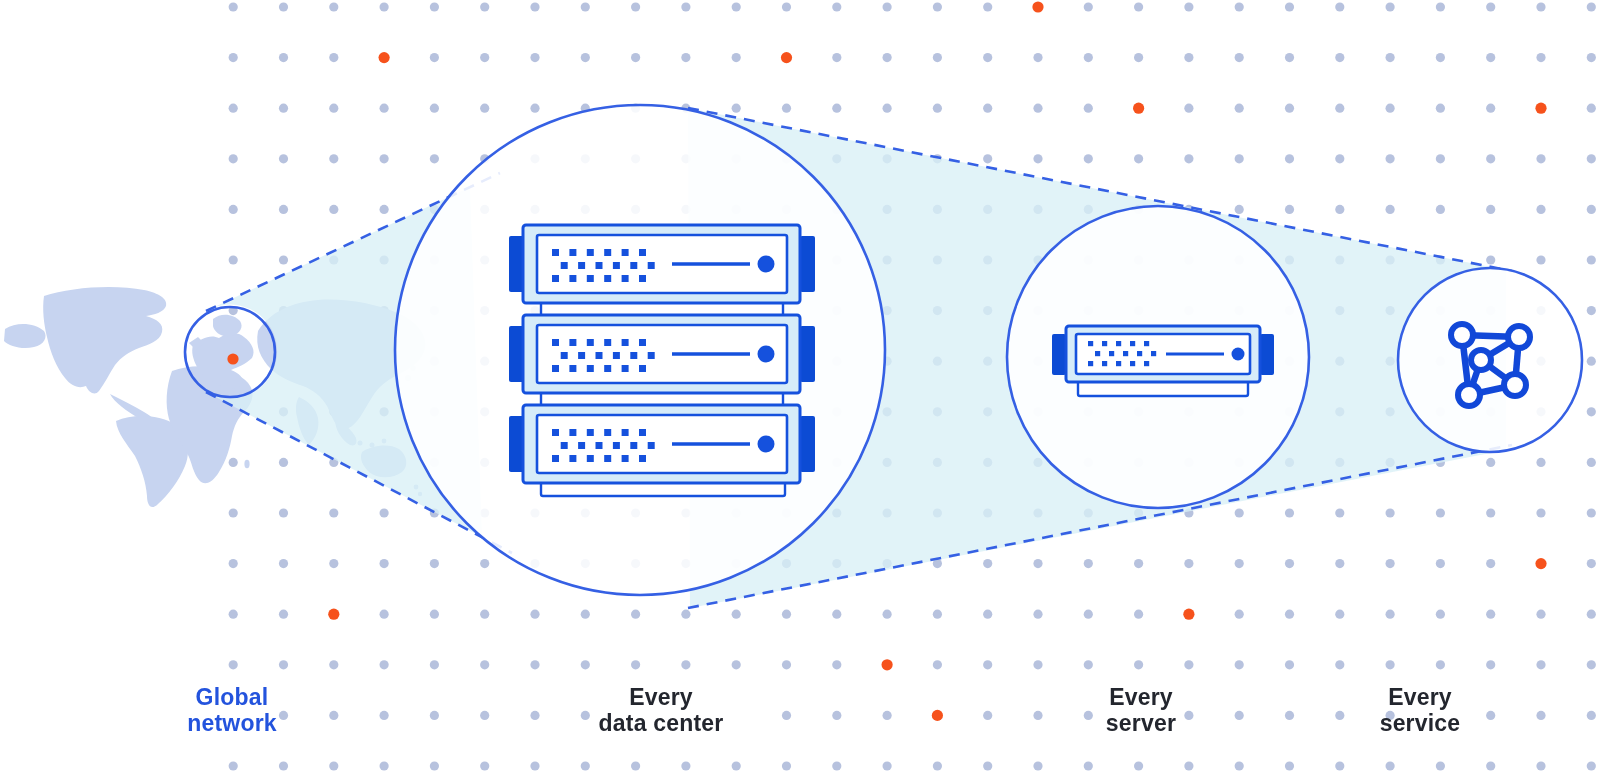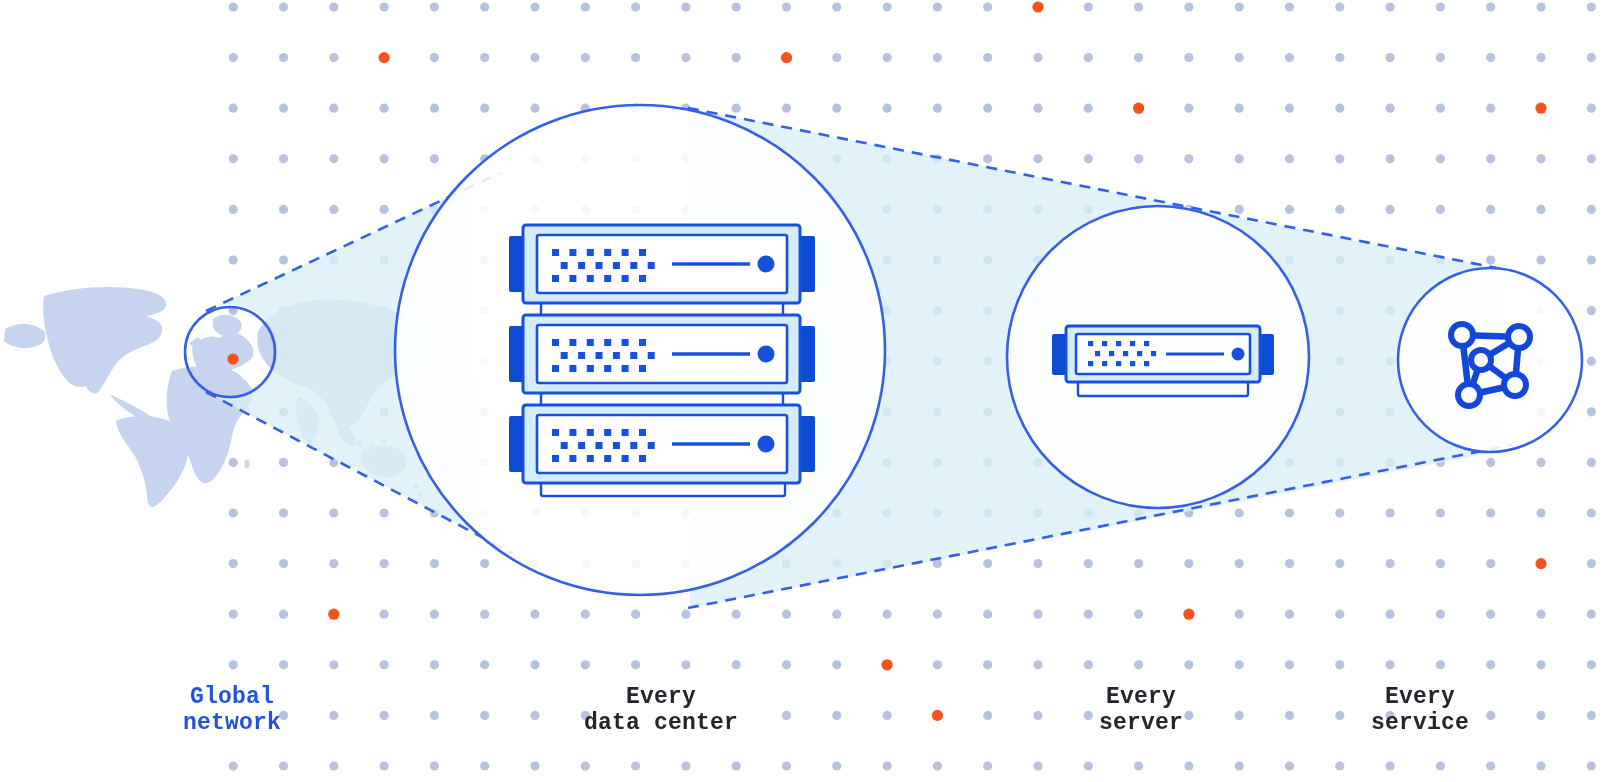--- a/index.html
+++ b/index.html
@@ -3,21 +3,21 @@
 <meta charset="utf-8">
 <style>
   :root{
     --accent-orange:#f6521c; --primary-blue:#1551dd; --circle-stroke-blue:#3560e4;
     --icon-blue:#1148d8; --tab-blue:#0c4bd4; --server-fill:#d6ecf9; --cone-fill:#d8f0f6;
     --map-fill:#c7d4f0; --grid-dot:#b7c2de; --label-dark:#23262e; --label-blue:#2353dd;
     --background:#ffffff;
   }
   html,body{margin:0;padding:0;background:var(--background);}
   #canvas{position:relative;width:1620px;height:782px;overflow:hidden;background:var(--background);
-          font-family:Liberation Mono, monospace;}
+          font-family:Liberation Sans, sans-serif;}
   #scene{position:absolute;left:0;top:0;}
   .map-shape{fill:var(--map-fill);stroke:none;}
   .cone{fill:var(--cone-fill);fill-opacity:0.78;stroke:none;}
   .dash-line{stroke:var(--circle-stroke-blue);stroke-width:2.6;stroke-dasharray:11 8;fill:none;}
   .zoom-circle{fill:rgba(255,255,255,0.88);stroke:var(--circle-stroke-blue);stroke-width:2.6;}
   .map-circle{fill:none;stroke:var(--circle-stroke-blue);stroke-width:2.6;}
   .srv-outer{fill:var(--server-fill);stroke:var(--primary-blue);stroke-width:3;}
   .srv-inner{fill:#ffffff;stroke:var(--primary-blue);stroke-width:2.6;}
   .srv-tab{fill:var(--tab-blue);stroke:none;}
   .srv-conn{fill:#ffffff;stroke:var(--primary-blue);stroke-width:2.4;}

